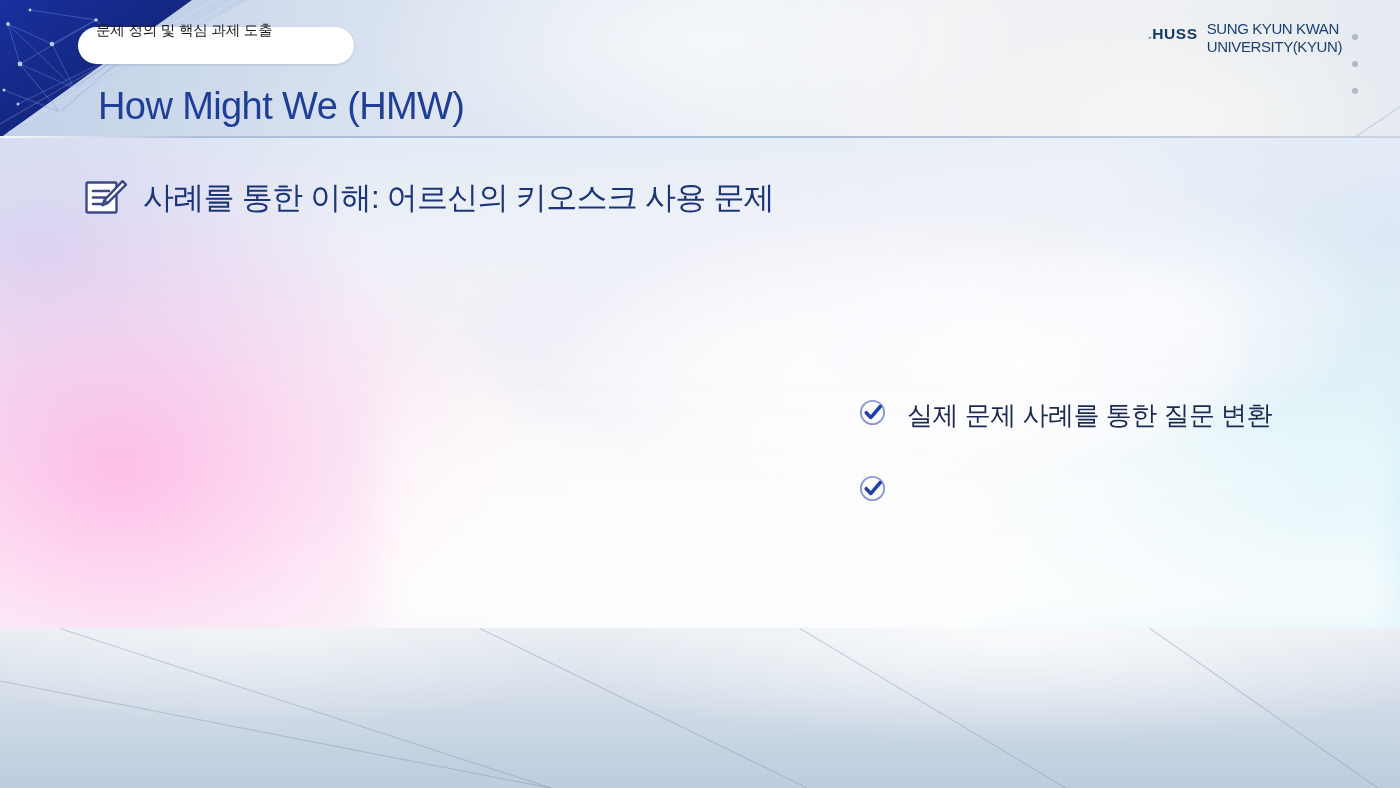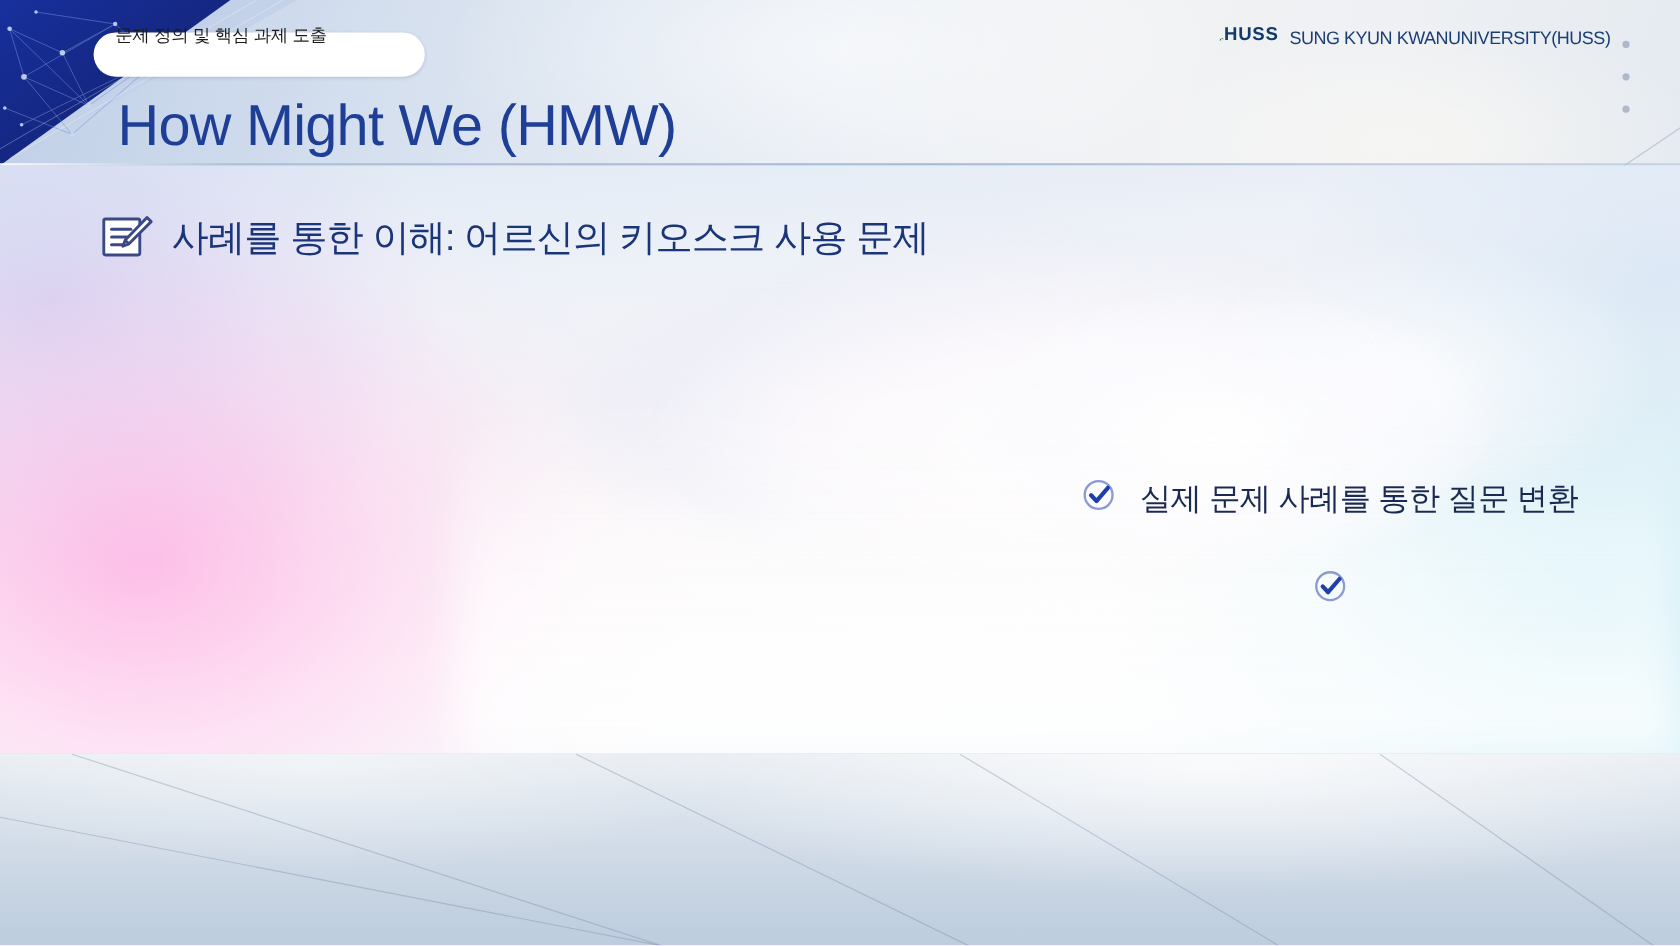--- a/index.html
+++ b/index.html
@@ -174,21 +174,21 @@
     letter-spacing: -0.2px;
     white-space: normal;
     z-index: 6;
   }
 
   
   .slide-title {
     position: absolute;
     left: 98px;
     top: 82px;
-    font-size: 48px;
+    font-size: 38px;
     line-height: 48px;
     color: #1f3f96;
     letter-spacing: -0.6px;
     white-space: nowrap;
   }
 
   
   .logo {
     position: absolute;
     right: 58px;
@@ -206,21 +206,21 @@
   .logo-huss {
     font-size: 15.5px;
     font-weight: bold;
     color: #123a6b;
     letter-spacing: 0.6px;
     line-height: 15px;
     margin-top: 1px;
   }
   .logo-words {
     display: flex;
-    flex-direction: row;
+    flex-direction: column;
     justify-content: center;
     line-height: 17.5px;
   }
   .logo-words span {
     font-size: 15px;
     color: #1b3f74;
     letter-spacing: -0.4px;
     white-space: nowrap;
   }
   .dots {
@@ -276,21 +276,20 @@
     position: absolute;
     left: 858px;
     top: 392px;
     width: 500px;
   }
   .bullet {
     display: flex;
     align-items: flex-start;
     gap: 20px;
     margin-bottom: 30px;
-    justify-content: center;
   }
   .check-icon {
     width: 29px;
     height: 29px;
     flex: 0 0 auto;
     margin-top: 6px;
   }
   .bullet-text {
     font-size: 26px;
     line-height: 46px;
@@ -383,21 +382,21 @@
         <svg width="40" height="26" viewBox="0 0 40 26">
           <path d="M4 19 C4 8, 12 3, 20 5 C14 8, 11 13, 12 20 Z" fill="#1b4f86"></path>
           <circle cx="21.5" cy="5.5" r="4.2" fill="#14416f"></circle>
           <path d="M24 17 C24 11, 29 7.5, 34 9 C30 11.5, 28.5 14, 29 18 Z" fill="#b9cf3a"></path>
           <circle cx="31.5" cy="6.5" r="2.6" fill="#e8a12b"></circle>
         </svg>
         <div class="logo-huss">HUSS</div>
       </div>
       <div class="logo-words">
         <span>SUNG KYUN KWAN</span>
-        <span>UNIVERSITY(HUSS)</span>
+        <span>UNIVERSITY(KYUN)</span>
       </div>
     </div>
 
     <div class="crumb-pill"></div>
     <div class="crumb-text">문제 정의 및 핵심 과제 도출</div>
 
     <div class="slide-title">How Might We (HMW)</div>
 
     <div class="header-rule"></div>
   </div>

